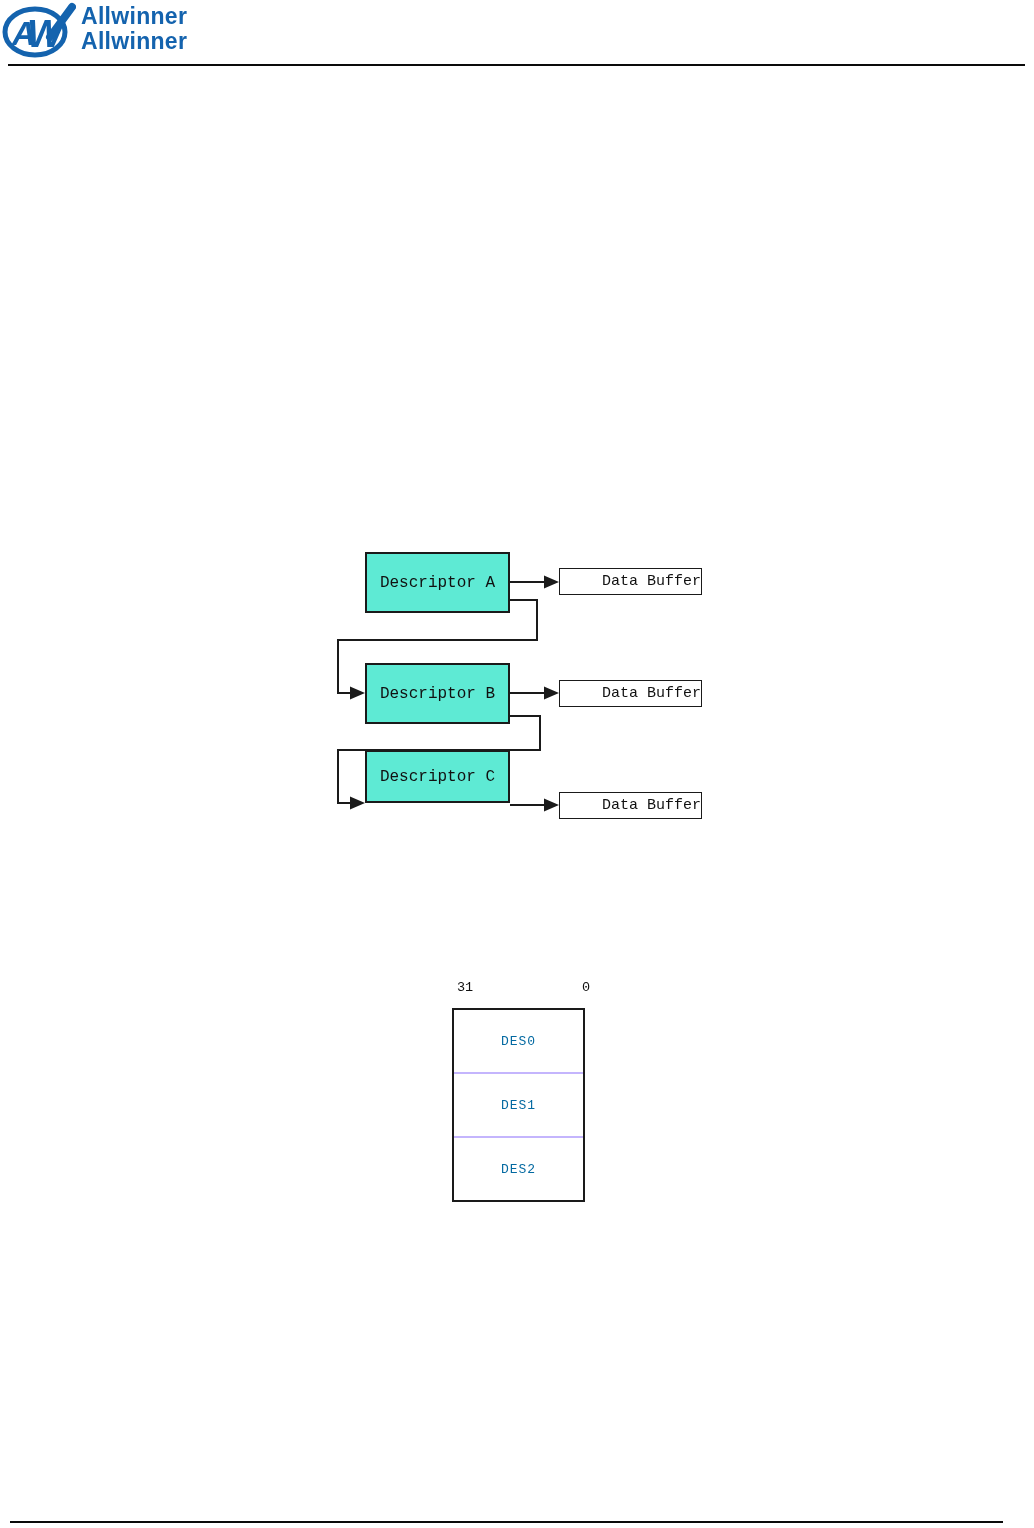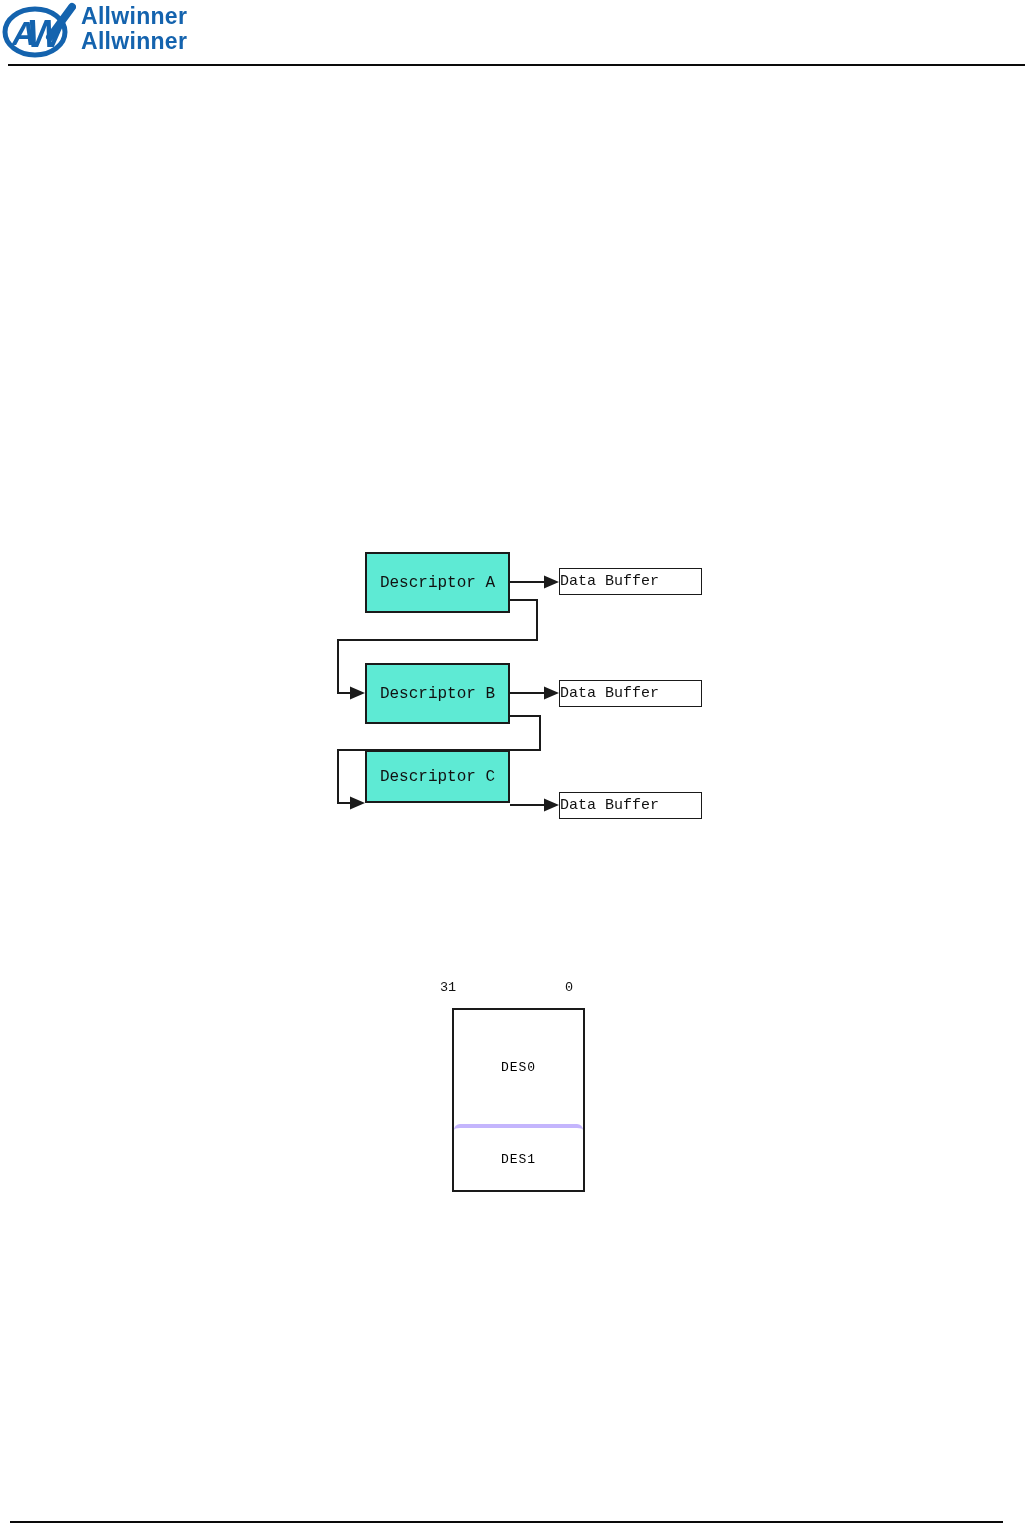--- a/index.html
+++ b/index.html
@@ -22,30 +22,30 @@
   .mono { font-family:"Liberation Mono","DejaVu Sans Mono",monospace; }
 
   
   .fig-group { position:absolute; left:0; top:0; }
   .chain-svg { position:absolute; left:330px; top:545px; }
   .dbox { position:absolute; width:145px; height:61px; border:2px solid #1a1a1a;
           box-sizing:border-box; background:#5eead4; display:flex; align-items:center;
           justify-content:center; font-size:16px; color:#111; }
   .bbox { position:absolute; width:143px; height:27px; border:1.5px solid #1a1a1a;
           box-sizing:border-box; background:#fff; display:flex; align-items:center;
-          justify-content:flex-start; font-size:15px; color:#111; }
+          justify-content:flex-end; font-size:15px; color:#111; }
 
   
-  .bitrow { position:absolute; left:440px; top:980px; width:133px; display:flex;
+  .bitrow { position:absolute; left:457px; top:980px; width:133px; display:flex;
             justify-content:space-between; font-size:13.5px; color:#111; }
   .destable { position:absolute; left:452px; top:1008px; width:133px;
               border:2px solid #1a1a1a; box-sizing:border-box; background:#fff; }
   .descell { height:62px; display:flex; align-items:center; justify-content:center;
-             font-size:13px; letter-spacing:1px; color:#000000;margin-top:26px; }
-  .descell + .descell { border-top:4px solid #c4b5fd;border-radius:6px; }
+             font-size:13px; letter-spacing:1px; color:#0369a1; }
+  .descell + .descell { border-top:2px solid #c4b5fd; }
 </style>
 </head>
 <body>
 
 <div class="page">
 
   <div class="logo">
     <svg class="logo-mark" width="74" height="56" viewBox="0 0 74 56">
       <ellipse cx="33" cy="30" rx="30" ry="23" fill="none" stroke="#1463ae" stroke-width="5"></ellipse>
       <text x="10" y="43" font-family="Liberation Sans, sans-serif" font-style="italic" font-weight="bold" font-size="33" fill="#1463ae">A</text>
@@ -102,17 +102,18 @@
   </div>
 
   <div class="fig-group">
     <div class="bitrow mono">
       <span>31</span>
       <span>0</span>
     </div>
     <div class="destable">
       <div class="descell mono">DES0</div>
       <div class="descell mono">DES1</div>
+      <div class="descell mono">DES2</div>
     </div>
   </div>
 
   <div class="rule footer-rule"></div>
 </div>
 
 </body></html>

